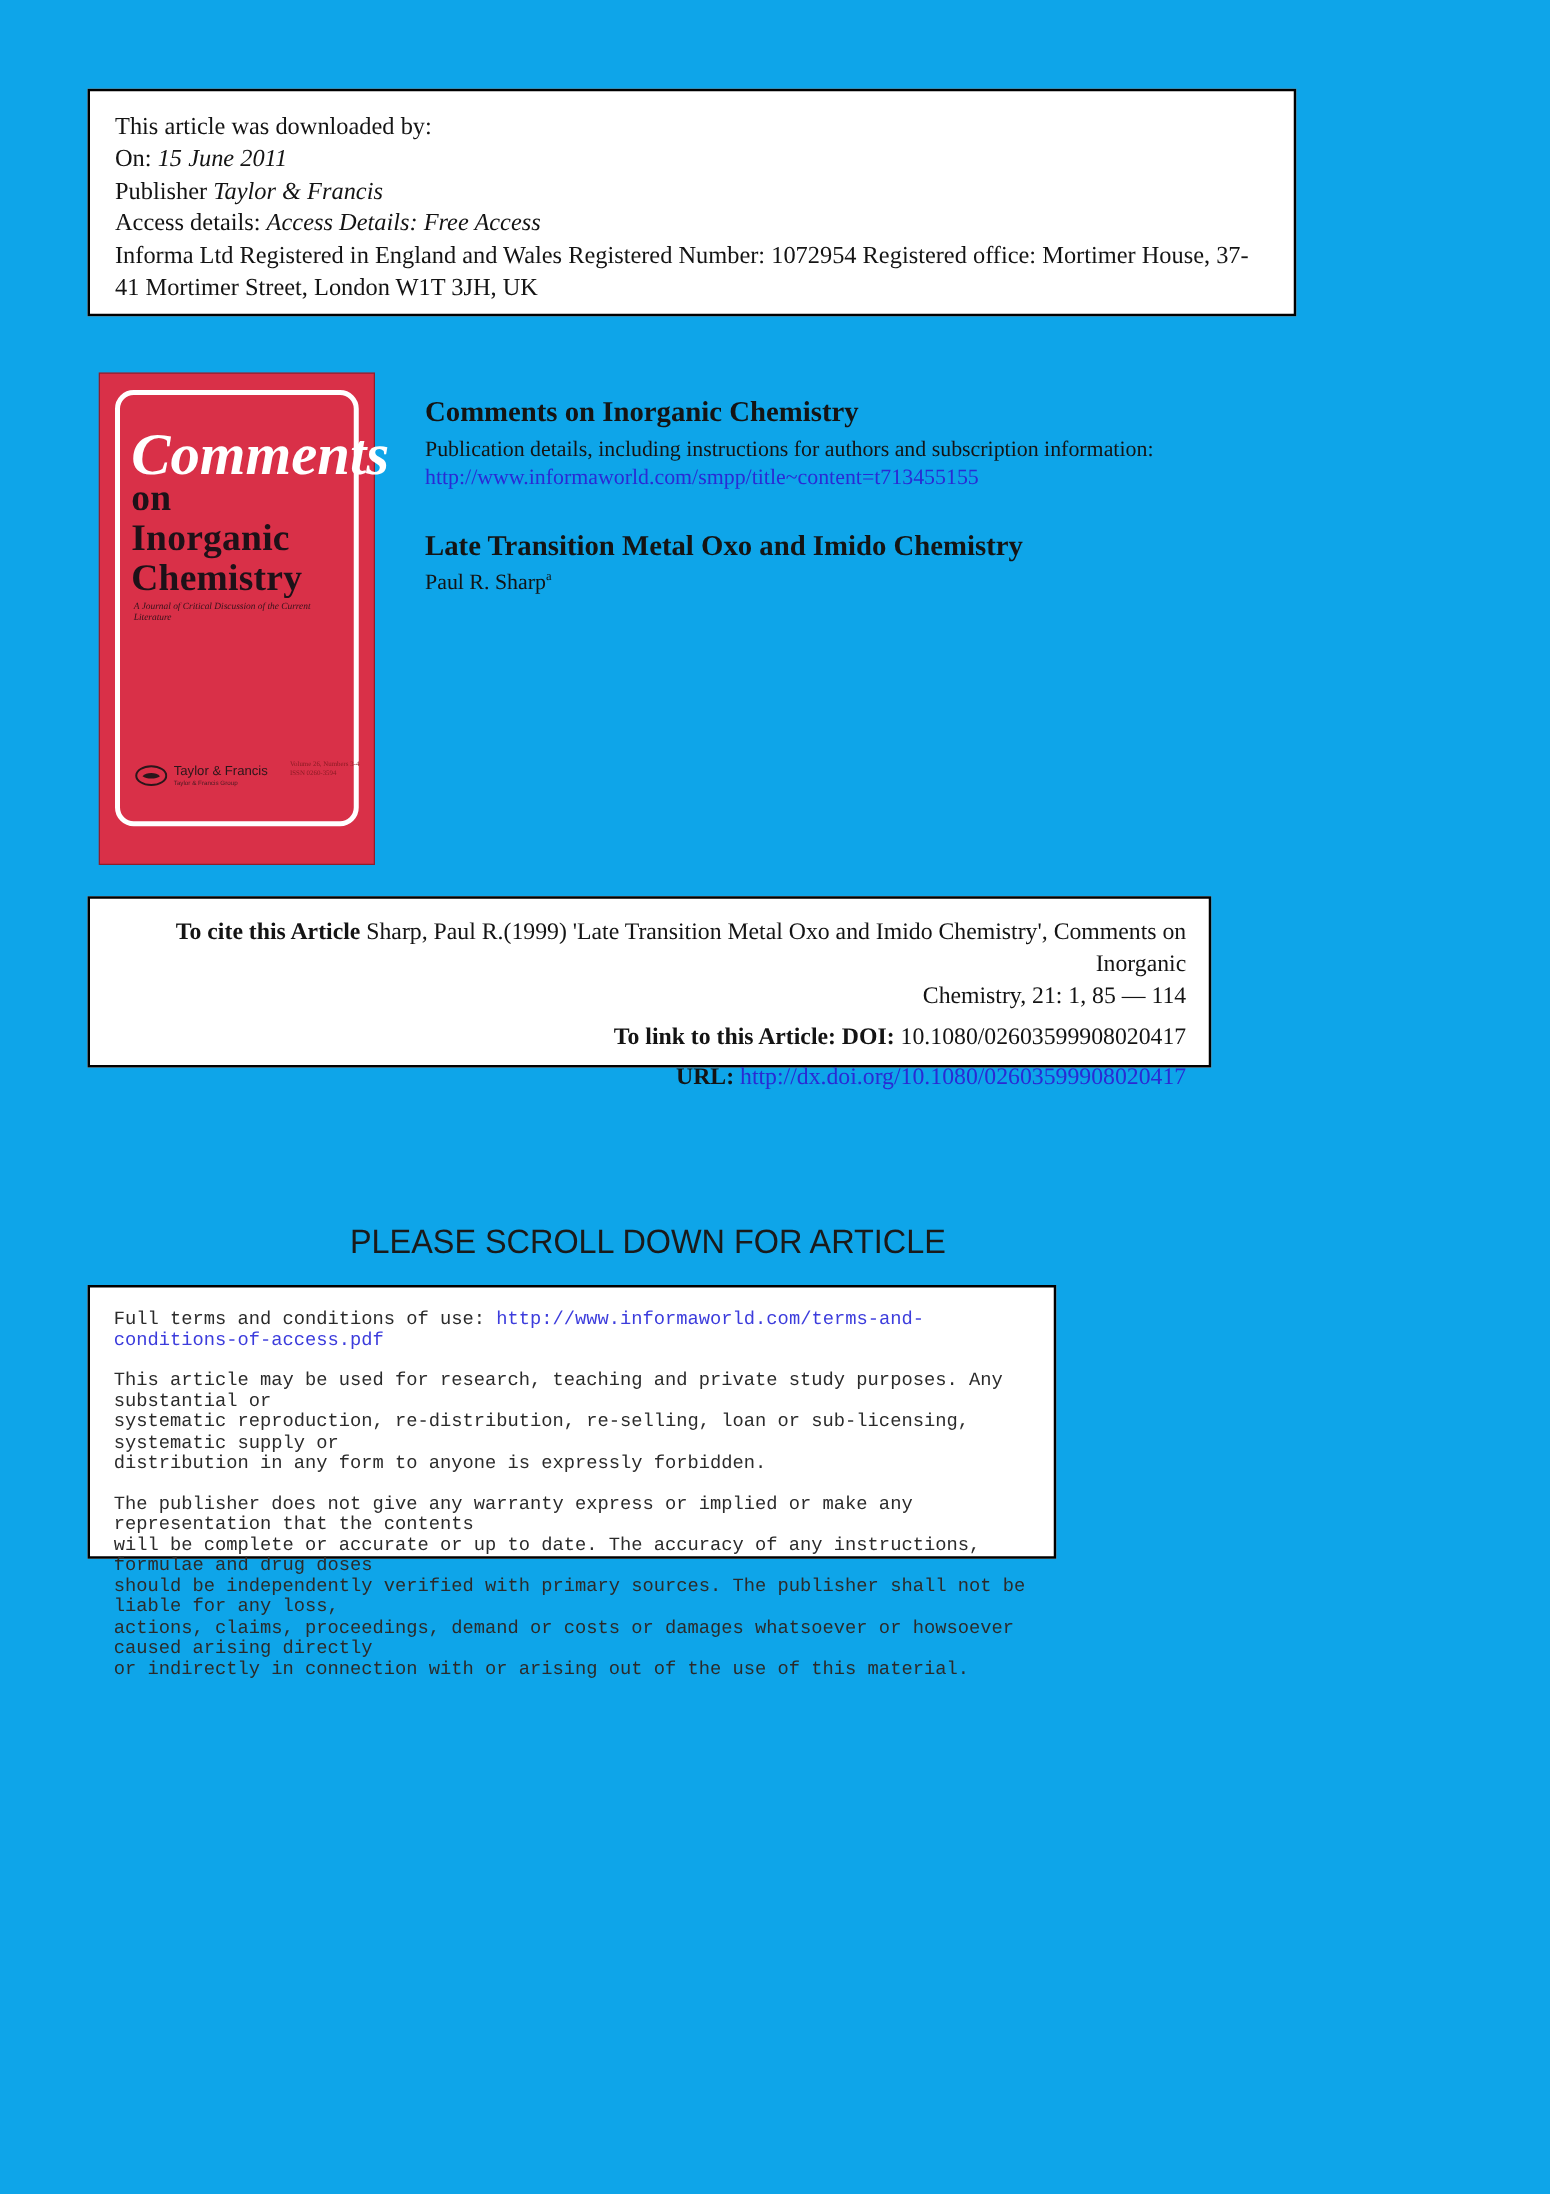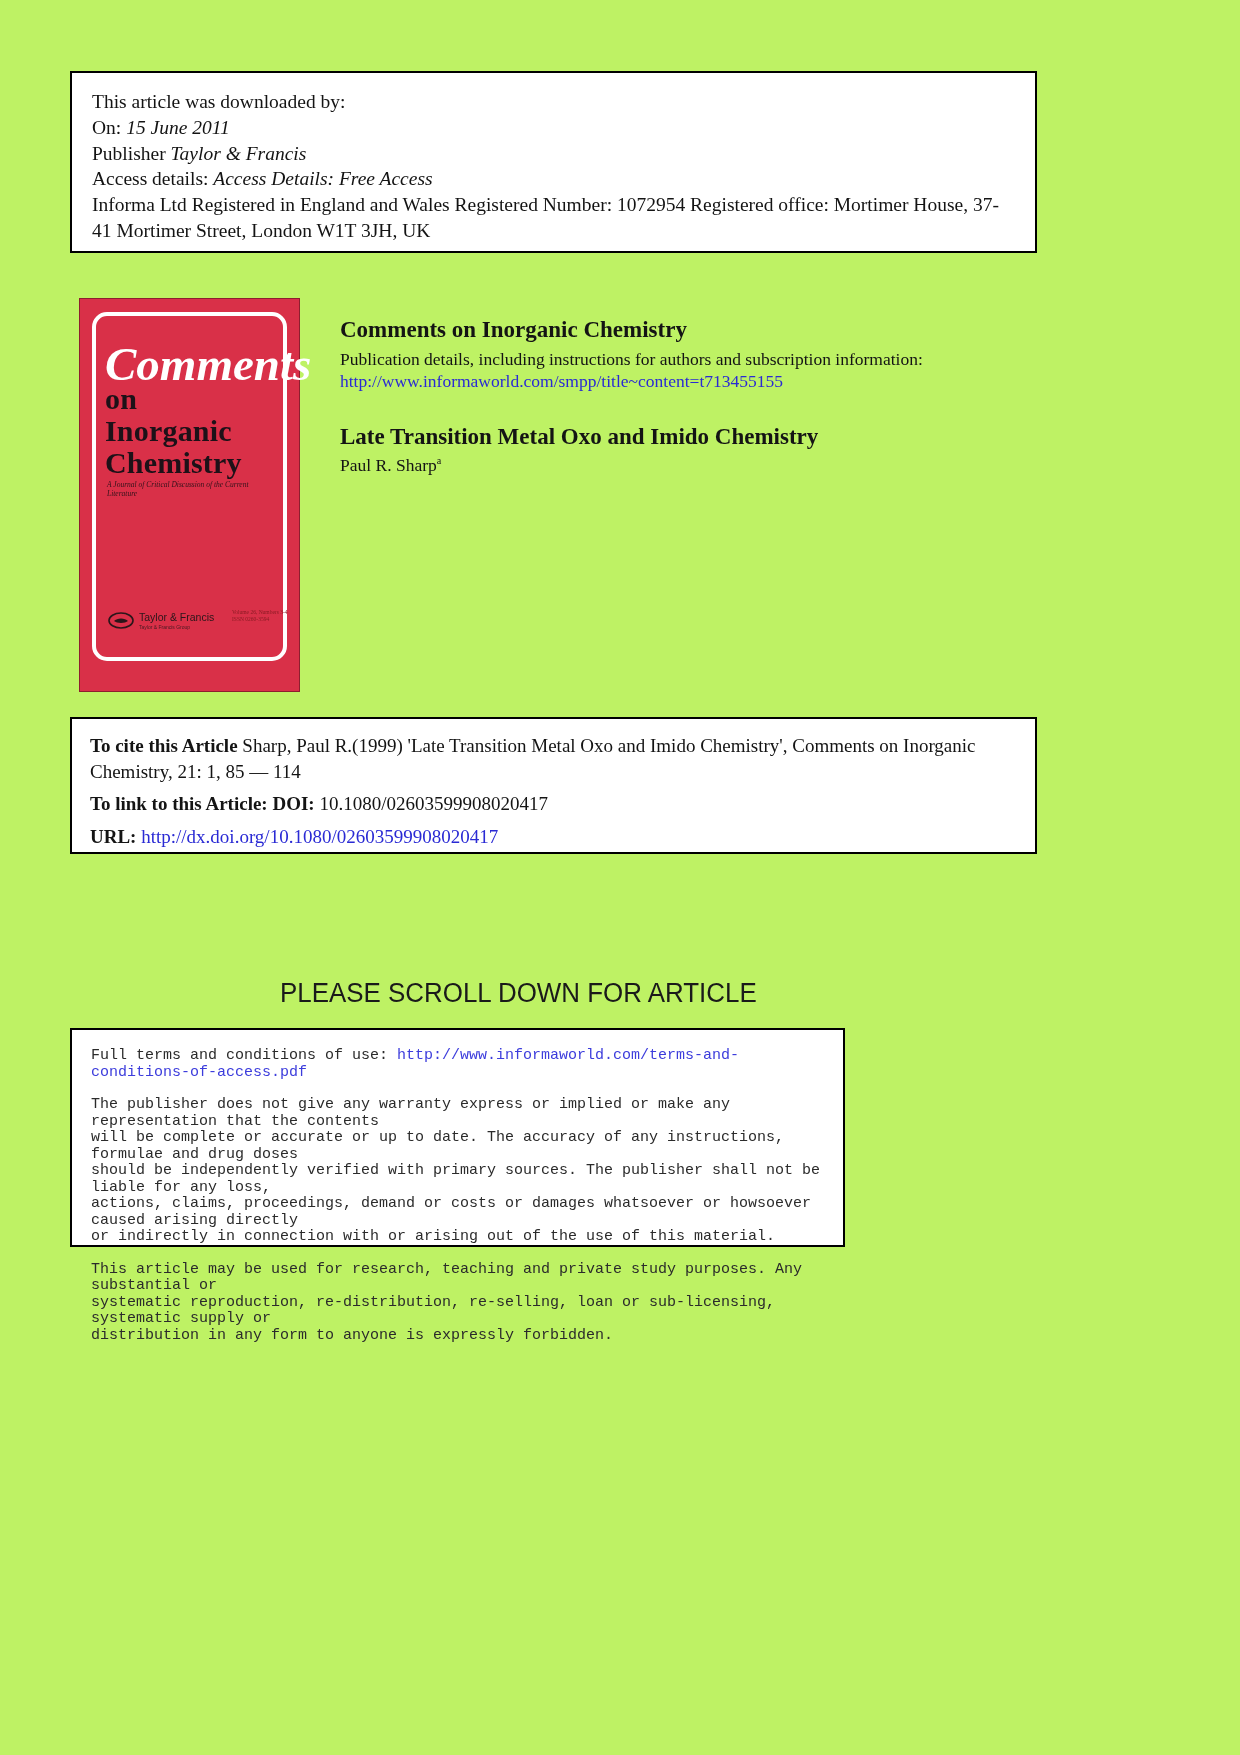--- a/index.html
+++ b/index.html
@@ -1,16 +1,16 @@
 <!DOCTYPE html>
 <html><head>
 <meta charset="utf-8">
 <style>
   html,body{margin:0;padding:0;background:#ffffff;}
-  .page{position:relative;width:1240px;height:1755px;background:#bef264;overflow:hidden;
+  .page{position:relative;width:1240px;height:1755px;background:#0ea5e9;overflow:hidden;
         font-family:"Liberation Serif",serif;color:#141414;}
   .box{position:absolute;border:2px solid #000;box-sizing:border-box;background:#fff;}
   .prewrap{white-space:pre-wrap;}
   .it{font-style:italic;}
   b,.bold{font-weight:bold;}
   sup{font-size:0.58em;vertical-align:super;line-height:0;}
 
   
   .top-box{left:70px;top:71px;width:967px;height:182px;padding:16px 14px 10px 20px;
            font-size:19.5px;line-height:25.8px;}
@@ -37,22 +37,22 @@
   .journal-info{position:absolute;left:340px;top:316px;width:700px;}
   .journal-name{font-size:23px;font-weight:bold;line-height:28px;}
   .pub-details{font-size:17.5px;line-height:22px;margin-top:4px;}
   .journal-link{font-size:17.5px;line-height:22px;}
   .article-title{font-size:23px;font-weight:bold;line-height:28px;margin-top:31px;}
   .article-author{font-size:17.5px;line-height:22px;margin-top:3px;}
   .article-affil{font-size:16px;line-height:20px;margin-top:4px;}
   a.link{color:#2a2ad4;text-decoration:none;cursor:pointer;}
 
   
-  .cite-box{left:70px;top:717px;width:967px;height:137px;padding:14px 18px 10px 18px;
-            font-size:19px;line-height:25.5px;}
+  .cite-box{left:70px;top:717px;width:899px;height:137px;padding:14px 18px 10px 18px;
+            font-size:19px;line-height:25.5px;text-align:right;}
   .cite-line{margin-top:7px;}
   .cite-line:first-child{margin-top:0;}
 
   
   .banner{position:absolute;left:0;top:978px;width:1036px;text-align:center;
           font-family:"Liberation Sans",sans-serif;font-size:27px;color:#1a1a1a;}
   .banner-text{display:inline-block;transform:scaleX(0.96);transform-origin:center;}
 
   
   .terms-box{left:70px;top:1028px;width:775px;height:219px;padding:18px 18px 14px 19px;
@@ -115,23 +115,23 @@
     <div class="cite-line"><b>To link to this Article: DOI: </b><span>10.1080/02603599908020417</span></div>
     <div class="cite-line"><b>URL: </b><a class="link">http://dx.doi.org/10.1080/02603599908020417</a></div>
   </div>
 
   <div class="banner">
     <span class="banner-text">PLEASE SCROLL DOWN FOR ARTICLE</span>
   </div>
 
   <div class="box terms-box">
     <div class="mono-line"><span>Full terms and conditions of use: </span><a class="mono-link">http://www.informaworld.com/terms-and-conditions-of-access.pdf</a></div>
+    <div class="mono-para prewrap">This article may be used for research, teaching and private study purposes. Any substantial or
+systematic reproduction, re-distribution, re-selling, loan or sub-licensing, systematic supply or
+distribution in any form to anyone is expressly forbidden.</div>
     <div class="mono-para prewrap">The publisher does not give any warranty express or implied or make any representation that the contents
 will be complete or accurate or up to date. The accuracy of any instructions, formulae and drug doses
 should be independently verified with primary sources. The publisher shall not be liable for any loss,
 actions, claims, proceedings, demand or costs or damages whatsoever or howsoever caused arising directly
 or indirectly in connection with or arising out of the use of this material.</div>
-    <div class="mono-para prewrap">This article may be used for research, teaching and private study purposes. Any substantial or
-systematic reproduction, re-distribution, re-selling, loan or sub-licensing, systematic supply or
-distribution in any form to anyone is expressly forbidden.</div>
   </div>
 
 </div>
 
 </body></html>

